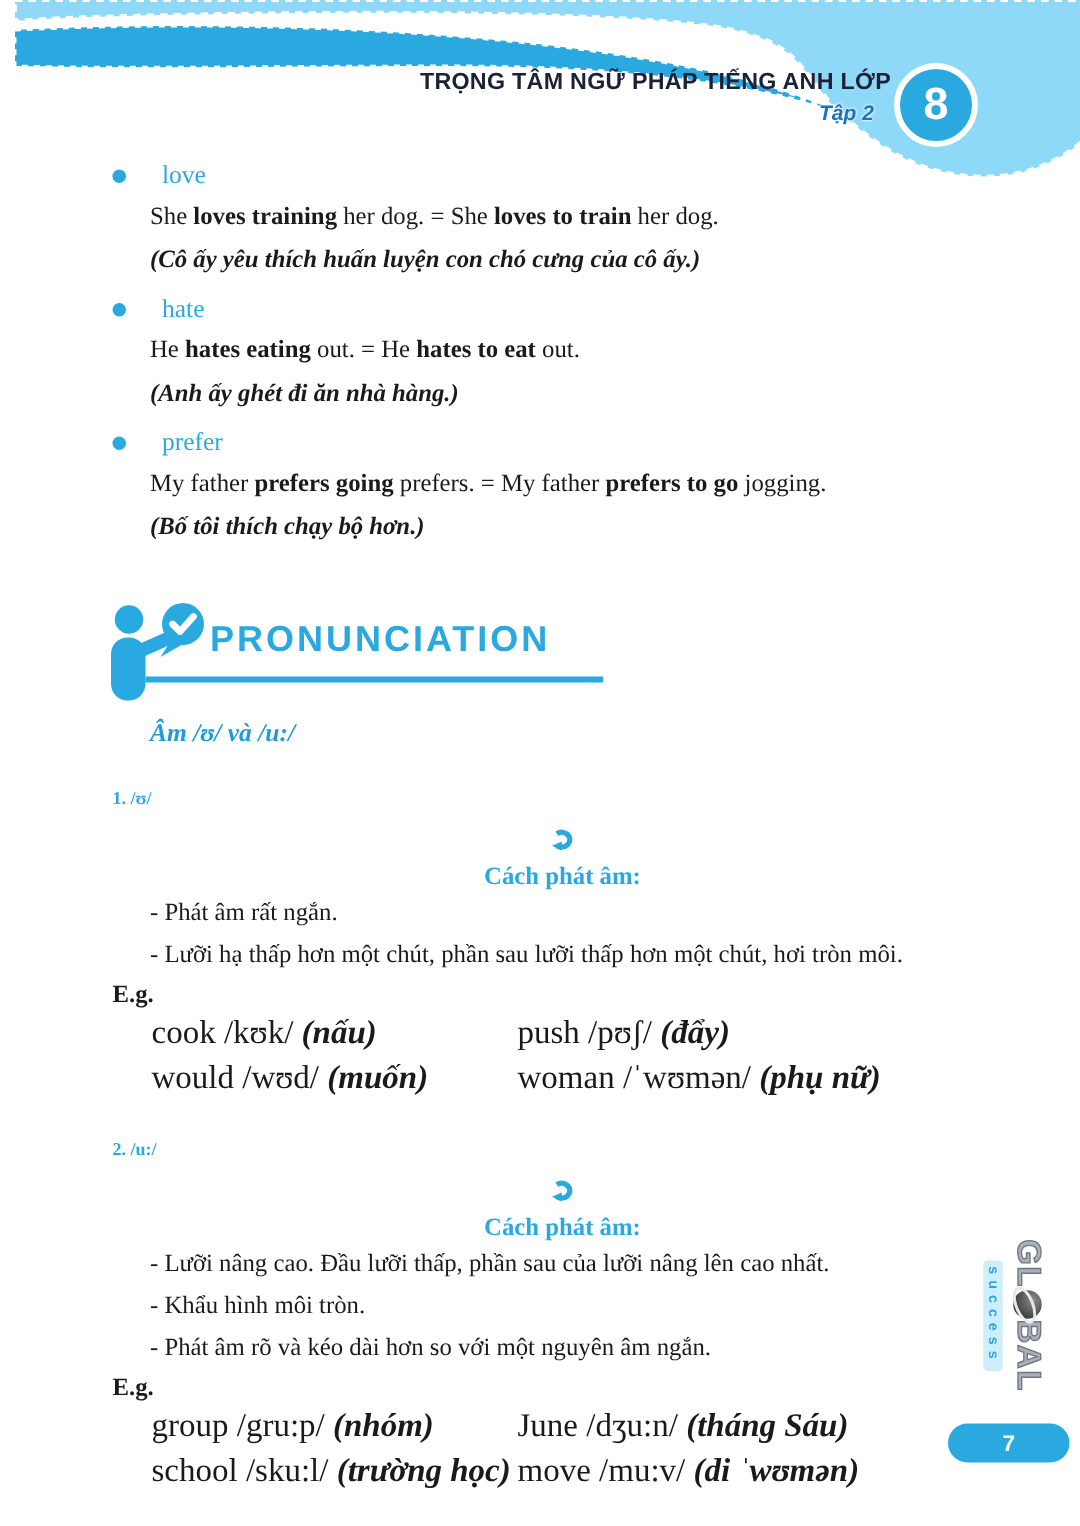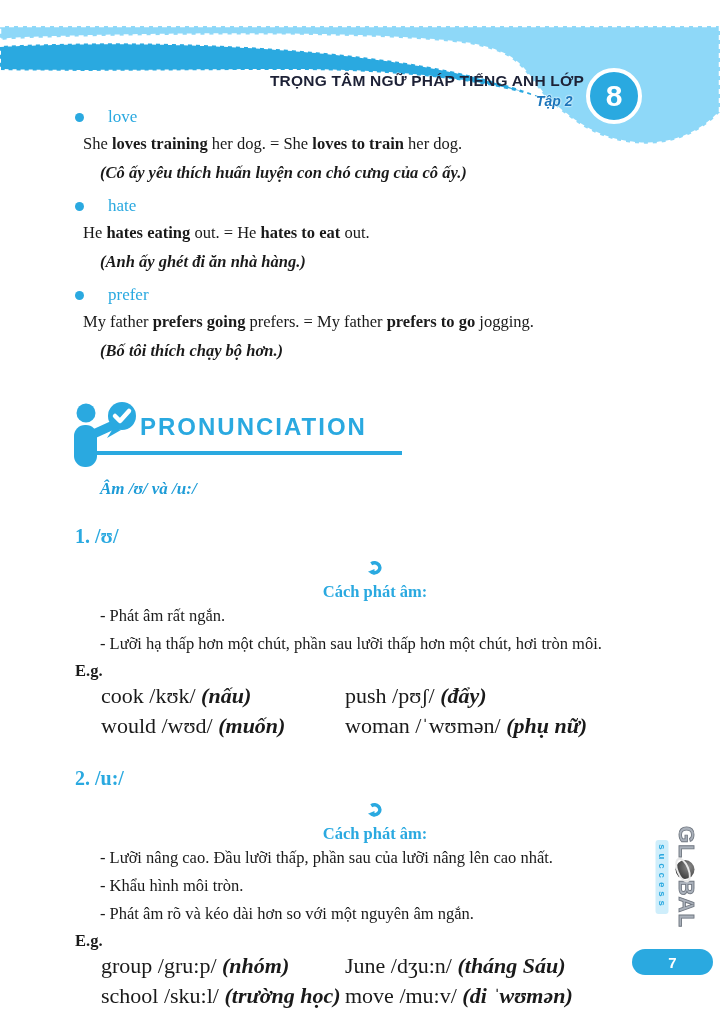--- a/index.html
+++ b/index.html
@@ -1,45 +1,45 @@
 <!DOCTYPE html>
 <html><head>
 <meta charset="utf-8">
 <style>
   html,body{margin:0;padding:0;}
   .page{position:relative;width:720px;height:1017px;background:#ffffff;overflow:hidden;
         font-family:"Liberation Serif",serif;color:#1a1a1a;}
   
-  .header{position:absolute;top:0;left:0;width:709px;height:130px;margin-top:26px;}
+  .header{position:absolute;top:0;left:10px;width:709px;height:130px;}
   .header svg{position:absolute;top:0;left:0;}
   .header-title{position:absolute;top:46px;left:0;width:584px;text-align:right;
         font-family:"Liberation Sans",sans-serif;font-weight:bold;font-size:15.5px;
         color:#1d2136;letter-spacing:.2px;}
   .grade-circle{position:absolute;top:42px;left:586px;width:48px;height:48px;border-radius:50%;
         background:#2aa9e0;border:4px solid #ffffff;display:flex;align-items:center;justify-content:center;
         font-family:"Liberation Sans",sans-serif;font-weight:bold;font-size:30px;color:#ffffff;}
   .volume{position:absolute;top:67px;left:536px;font-family:"Liberation Sans",sans-serif;
         font-weight:bold;font-style:italic;font-size:14px;color:#1b75bb;
         text-shadow:0 0 2px #fff,0 0 2px #fff;}
   
   .content{position:absolute;top:98px;left:75px;width:600px;}
   .verb-item{margin-top:7px;}
   .verb-label{display:flex;align-items:center;gap:24px;font-size:17px;color:#2aa9e0;height:24px;}
   .dot{width:9px;height:9px;border-radius:50%;background:#2aa9e0;flex:0 0 auto;}
-  .sentence{margin-left:8px;font-size:16.5px;line-height:29px;}
+  .sentence{margin-left:25px;font-size:16.5px;line-height:29px;}
   .sentence b{font-weight:bold;}
   .translation{margin-left:25px;font-size:16.5px;line-height:29px;font-weight:bold;font-style:italic;}
   
   .pron-head{margin-top:36px;position:relative;height:72px;}
   .pron-icon{position:absolute;left:-12px;top:0;}
   .pron-title{position:absolute;left:65px;top:12px;font-family:"Liberation Sans",sans-serif;
         font-weight:bold;font-size:24px;letter-spacing:2px;color:#2aa9e0;}
   .pron-underline{position:absolute;left:22px;top:50px;width:305px;height:4px;background:#2aa9e0;}
   .pron-subtitle{margin:6px 0 0 25px;font-size:17px;font-weight:bold;font-style:italic;color:#1e9cd7;}
-  .section-number{margin-top:26px;font-size:20px;font-weight:bold;color:#2aa9e0;}
+  .section-number{margin-top:26px;font-size:12px;font-weight:bold;color:#2aa9e0;}
   .method-row{margin-top:12px;display:flex;align-items:center;gap:6px;
         font-size:16.5px;font-weight:bold;color:#2aa9e0;flex-direction:column;}
   .note{margin-left:25px;font-size:16.5px;line-height:28px;}
   .eg-label{margin-top:3px;font-size:16.5px;font-weight:bold;}
   .ex-grid{margin-left:26px;display:grid;grid-template-columns:244px 1fr;font-size:22px;line-height:30px;}
   .ex-cell .trans{font-weight:bold;font-style:italic;}
   
   .logo{position:absolute;top:816px;right:14px;width:58px;height:122px;}
   .logo-rot{position:absolute;left:50%;top:50%;transform:translate(-50%,-50%) rotate(90deg);
         display:flex;flex-direction:column;align-items:center;gap:4px;}

